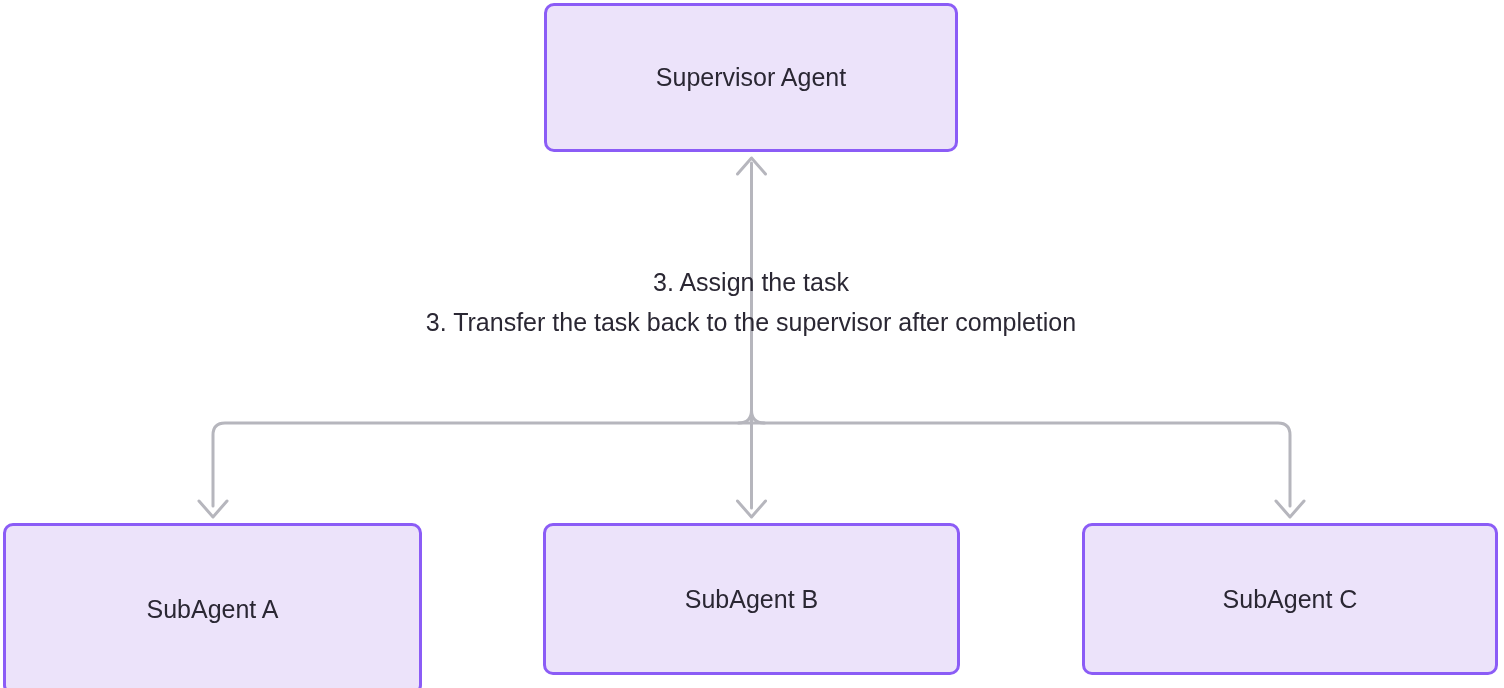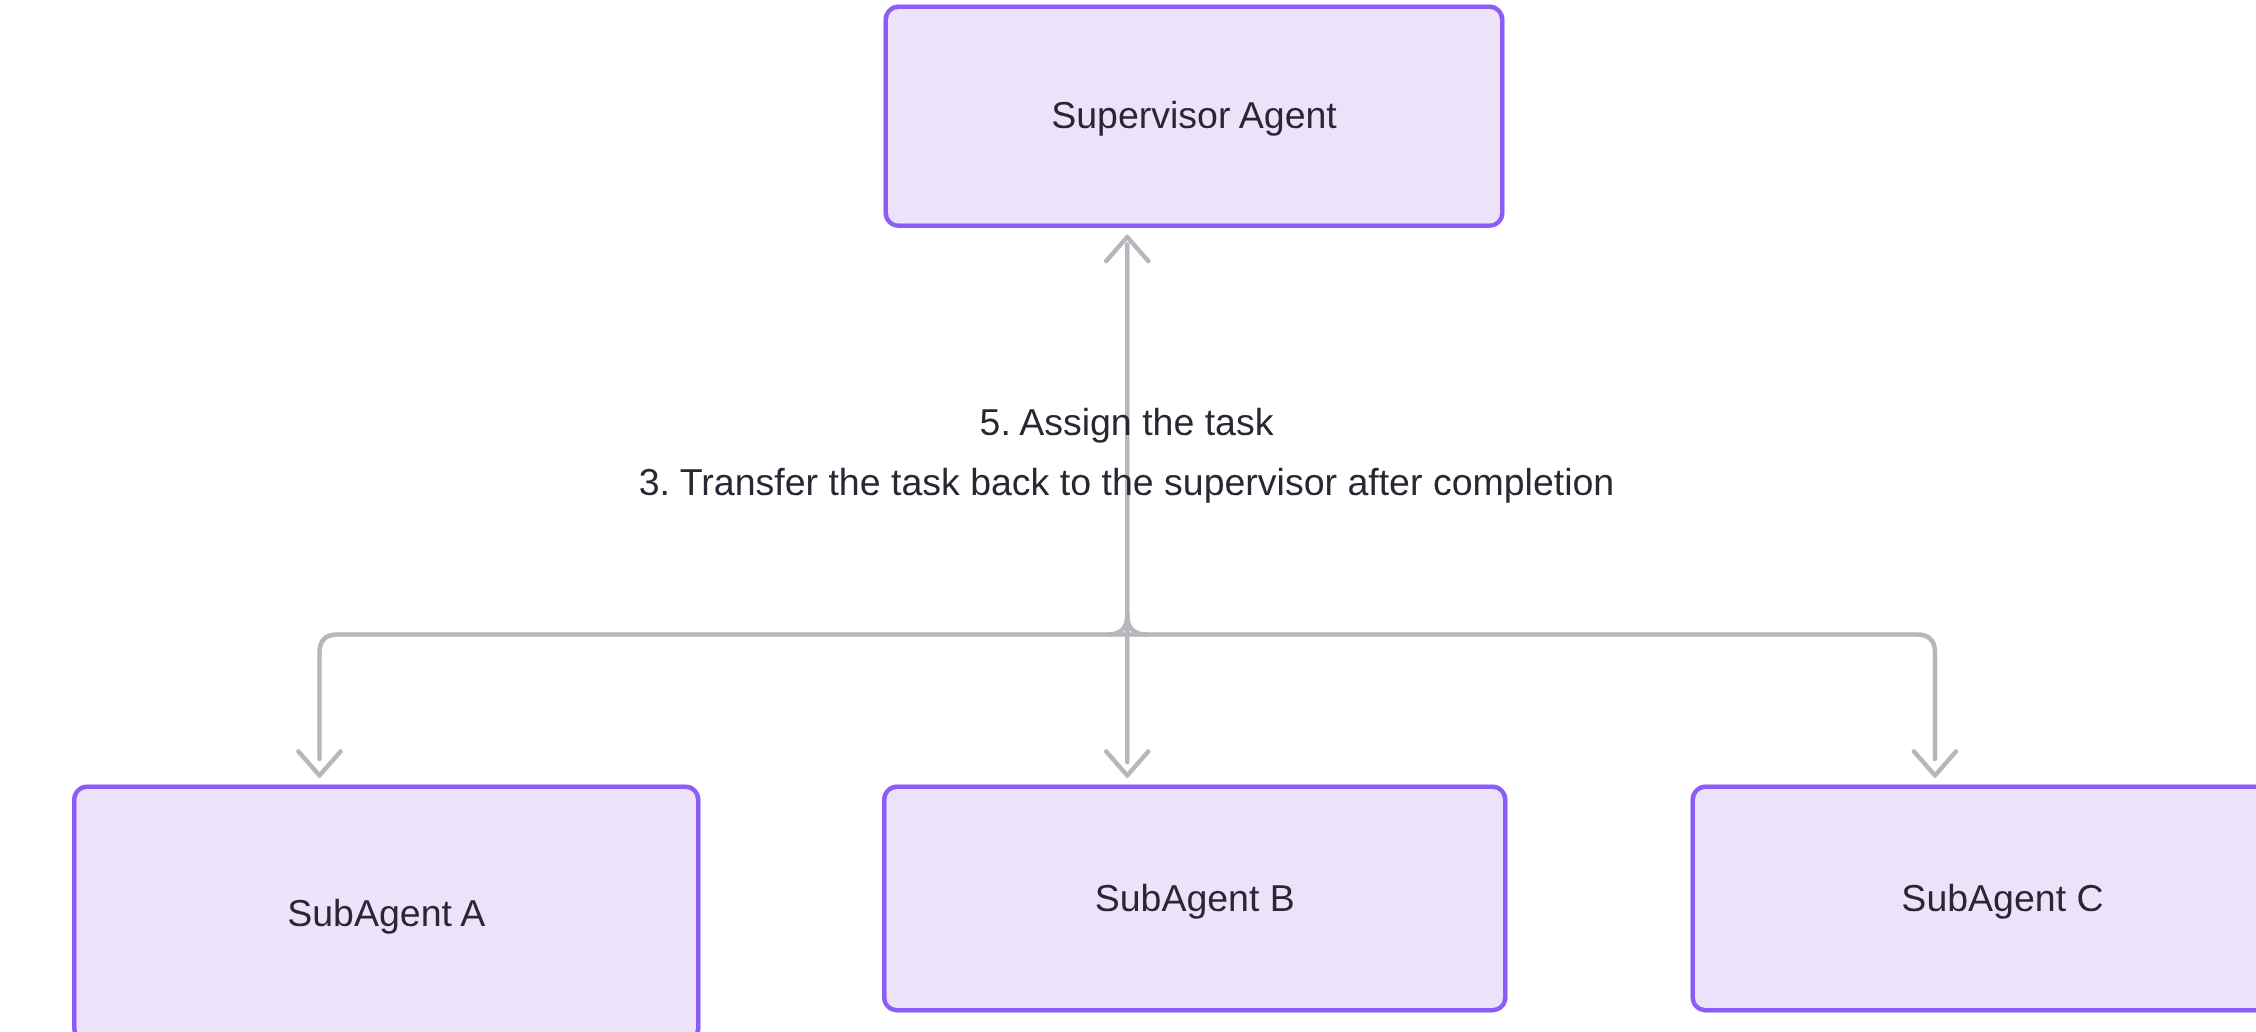--- a/index.html
+++ b/index.html
@@ -36,21 +36,20 @@
     box-sizing: border-box;
     background: var(--node-fill, #ece3fa);
     border: 3px solid var(--node-border, #8b5cf6);
     border-radius: 10px;
     display: flex;
     align-items: center;
     justify-content: center;
     z-index: 2;
     color: var(--text, #2a2733);
     font-size: 25px;
-    margin-left: 45px;
   }
   .node-supervisor { left: 544px; top: 3px;   width: 414px; height: 149px; }
   .node-a          { left: 3px;   top: 523px; width: 419px; height: 172px; }
   .node-b          { left: 543px; top: 523px; width: 417px; height: 152px; }
   .node-c          { left: 1082px;top: 523px; width: 416px; height: 152px; }
   .edge-label {
     position: absolute;
     left: 751px;
     top: 262px;
     transform: translateX(-50%);
@@ -83,21 +82,21 @@
 
     <path d="M 751.5 423 L 1278 423 Q 1290 423 1290 435 L 1290 506"></path>
     <polyline points="1276,501 1290,517 1304,501"></polyline>
   </svg>
 
   <div class="node node-supervisor">
     <span>Supervisor Agent</span>
   </div>
 
   <div class="edge-label">
-    <div>5. Assign the task</div>
+    <div>3. Assign the task</div>
     <div>3. Transfer the task back to the supervisor after completion</div>
   </div>
 
   <div class="node node-a">
     <span>SubAgent A</span>
   </div>
 
   <div class="node node-c">
     <span>SubAgent C</span>
   </div>

